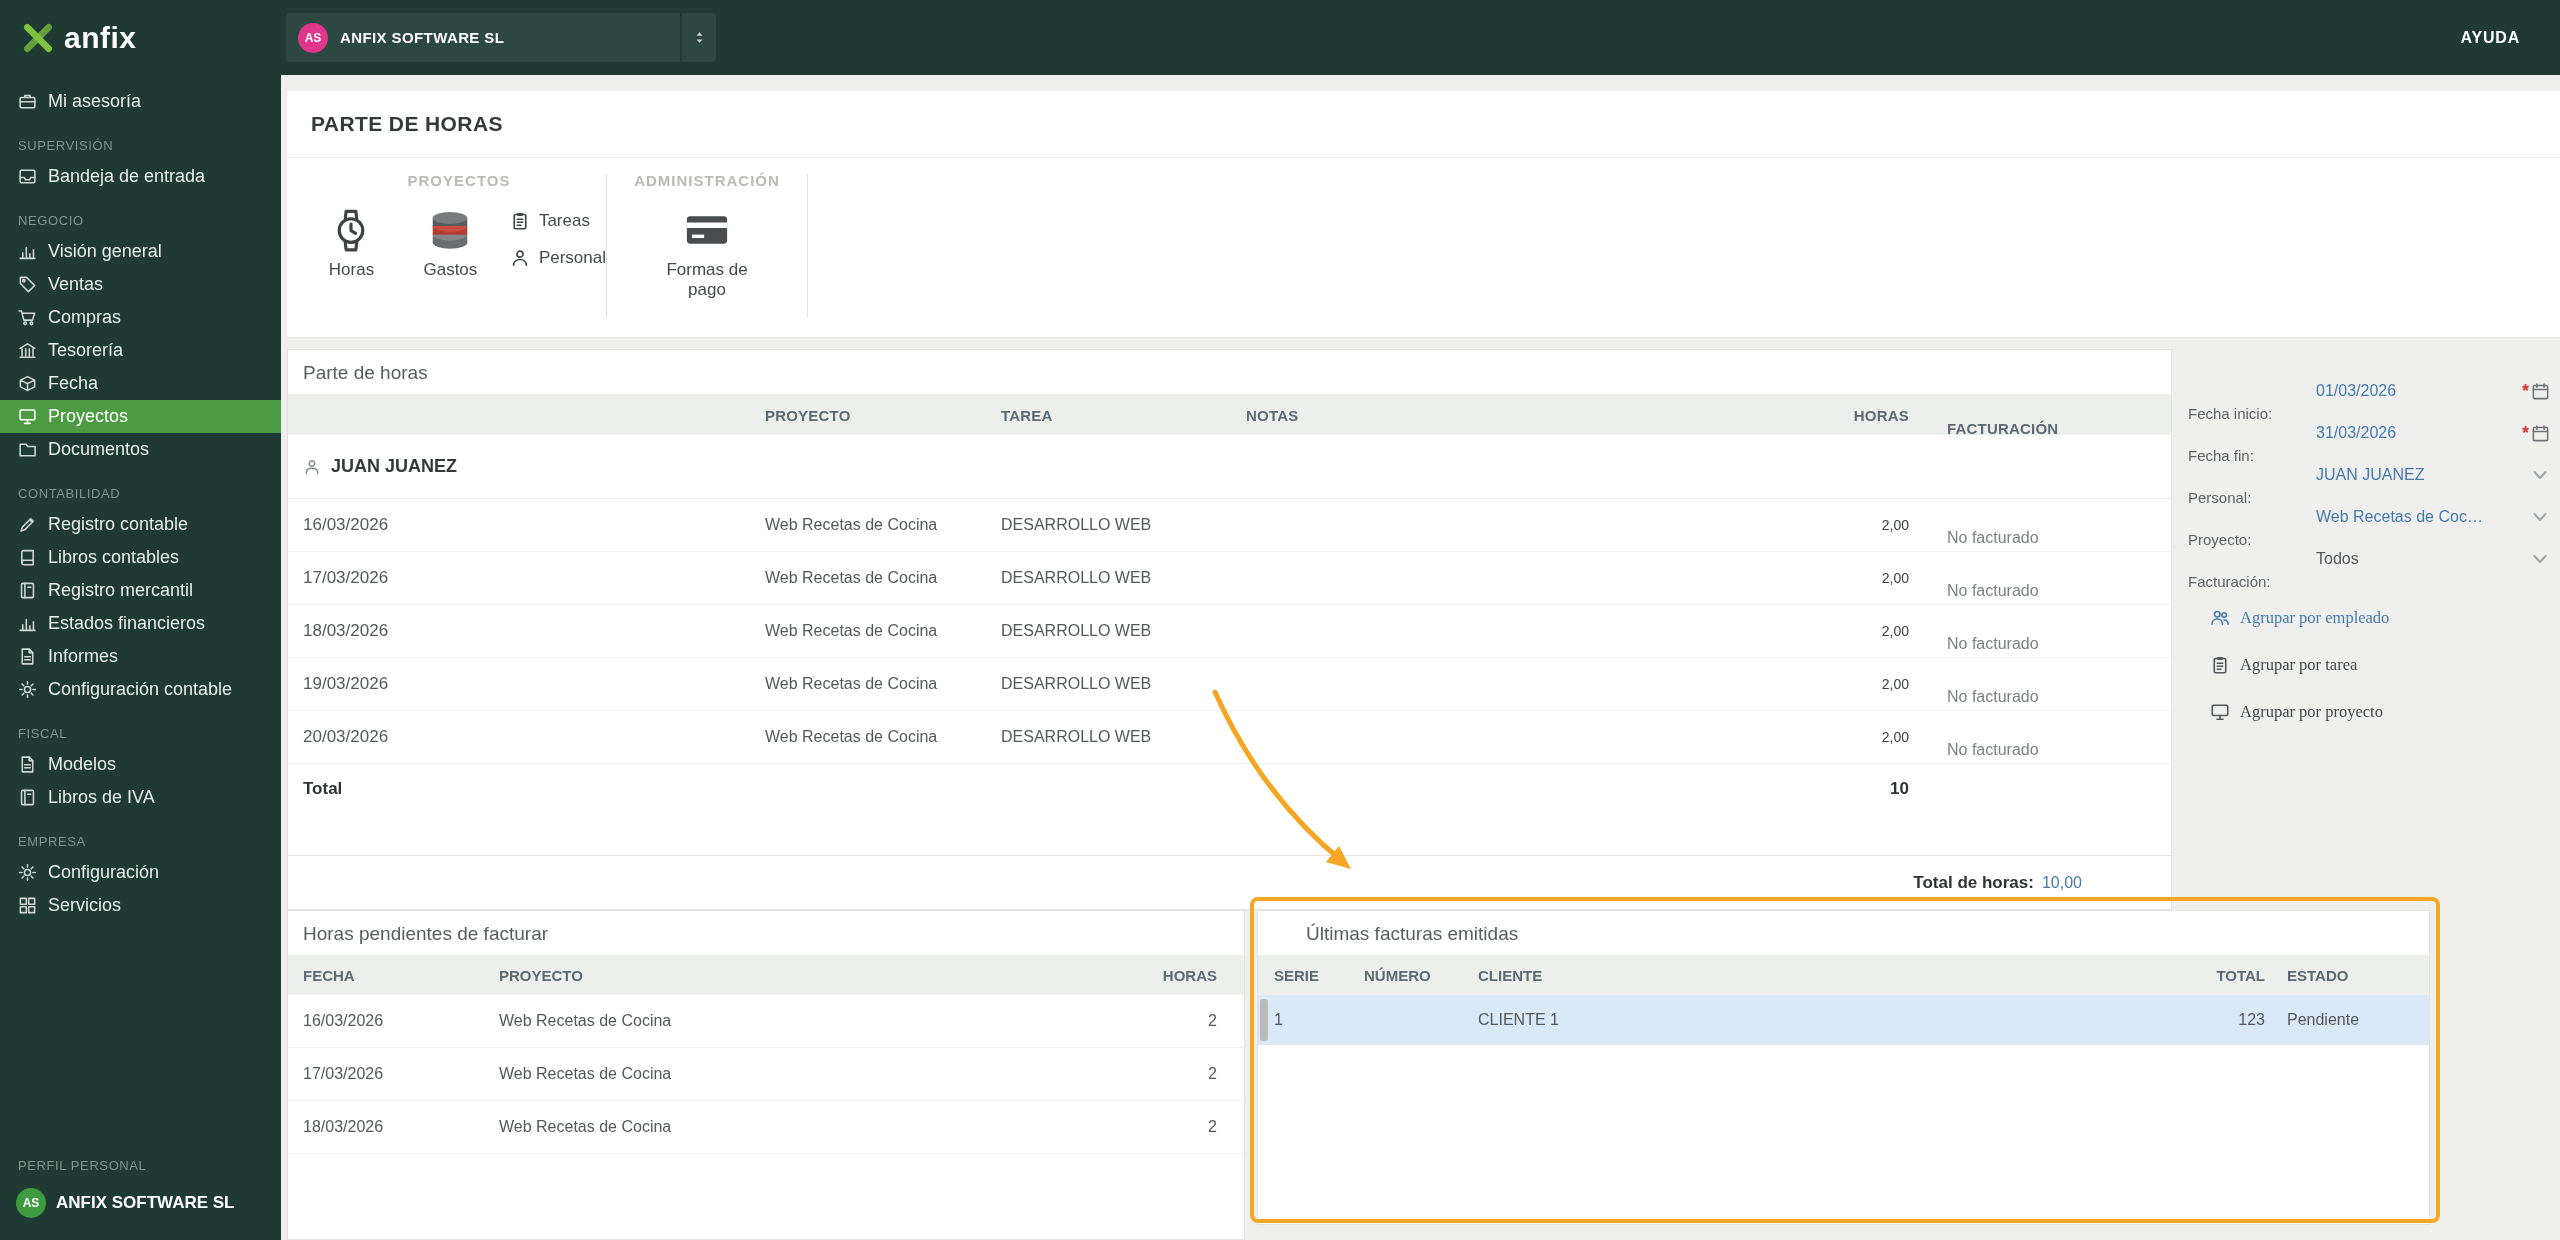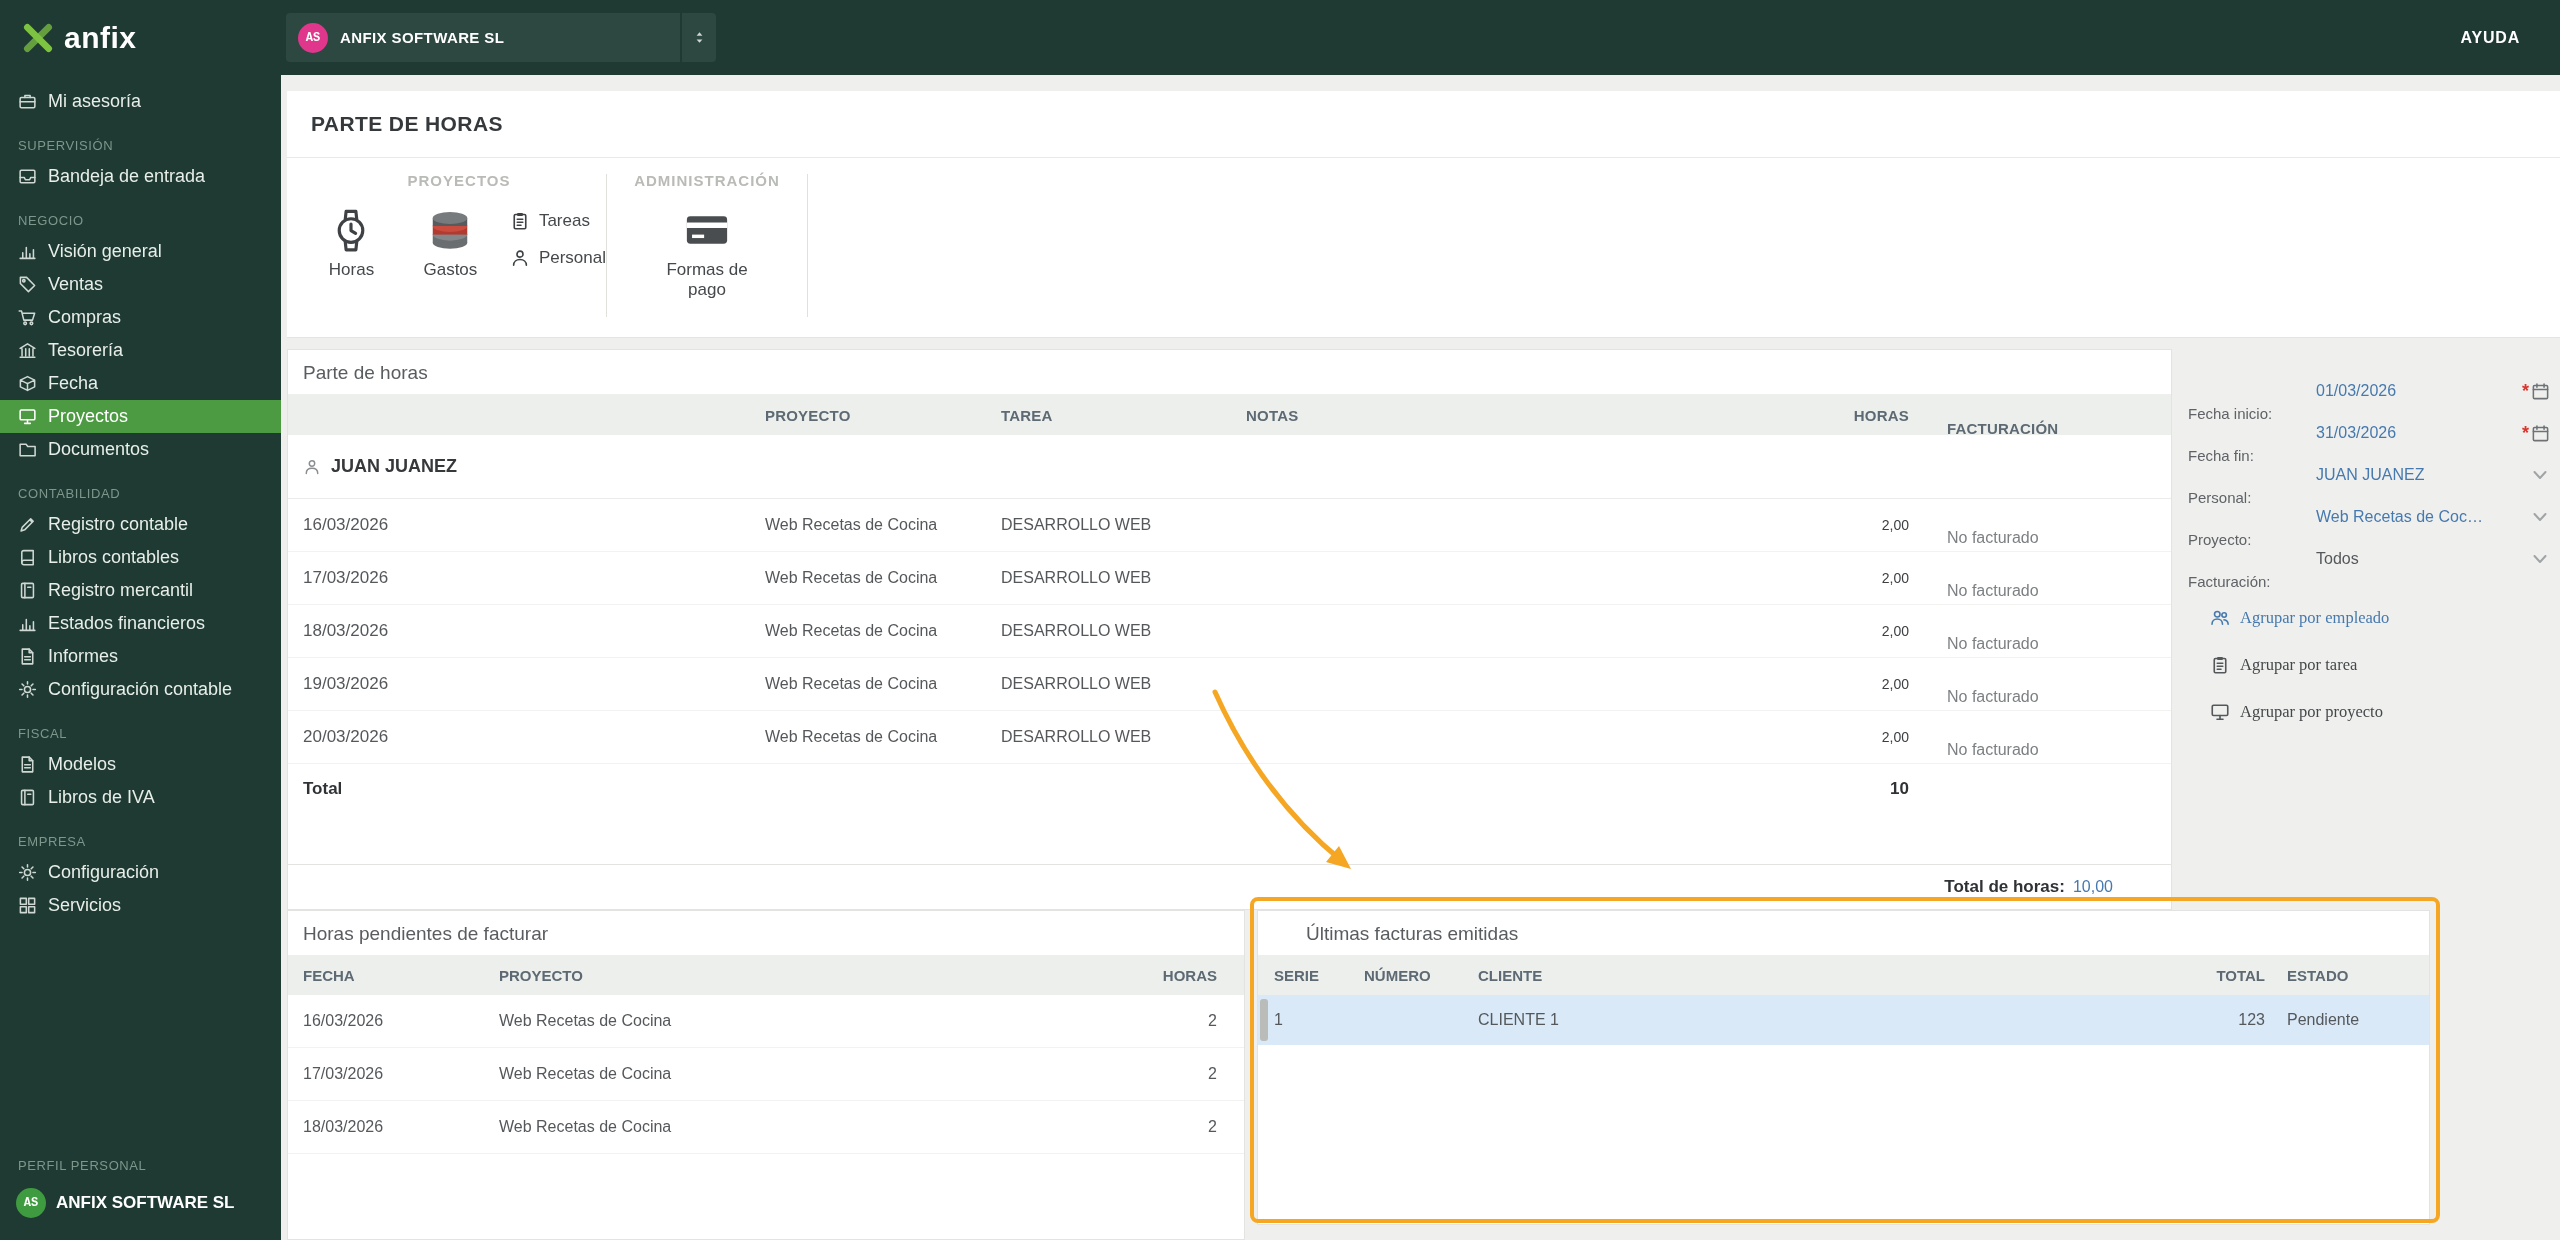--- a/index.html
+++ b/index.html
@@ -15,21 +15,21 @@
   
   .topbar { position:absolute; left:0; top:0; width:2560px; height:75px;
     background:var(--sidebar-dark,#1e3a33); display:flex; align-items:center; z-index:6; }
   .brand { width:281px; display:flex; align-items:center; padding-left:22px; gap:10px; flex:none; }
   .brand-mark { width:32px; height:32px; color:var(--brand-green,#7dc242); }
   .brand-text { color:#fff; font-size:30px; font-weight:bold; letter-spacing:.5px; }
   .company-wrap { display:flex; align-items:stretch; height:49px; margin-left:5px; }
   .company-selector { display:flex; align-items:center; gap:12px; background:#2c4840;
     border-radius:4px 0 0 4px; width:394px; padding:0 12px; cursor:pointer; }
   .avatar { width:30px; height:30px; border-radius:50%; display:inline-flex; align-items:center;
-    justify-content:center; color:#fff; font-size:12px; font-weight:bold; flex:none;font-family:Liberation Mono, monospace; }
+    justify-content:center; color:#fff; font-size:12px; font-weight:bold; flex:none; }
   .avatar.pink { background:var(--avatar-pink,#e0368c); }
   .avatar.green { background:var(--avatar-green,#3f9b3f); }
   .company-label { color:#fff; font-size:15px; font-weight:bold; letter-spacing:.4px; white-space:nowrap; }
   .company-stepper { width:36px; background:#2c4840; border-left:2px solid #1e3a33;
     border-radius:0 4px 4px 0; display:flex; align-items:center; justify-content:center;
     color:#cdd6d1; cursor:pointer; }
   .ic-updown { width:15px; height:15px; }
   .help { margin-left:auto; padding-right:40px; color:#fff; font-size:16px;
     font-weight:bold; letter-spacing:.8px; cursor:pointer;text-align:right; }
 
@@ -84,22 +84,22 @@
   .c.fact { padding-left:16px;margin-top:26px; }
   .group-row { height:64px; display:flex; align-items:center; gap:10px; padding-left:15px;
     border-bottom:1px solid #ebecea; }
   .grp-icon { width:18px; height:18px; color:#8a8d90; }
   .grp-name { font-size:18px; font-weight:bold; color:#36393c; }
   .ts-grid.row { height:53px; font-size:16px; color:#55585b; border-bottom:1px solid #f2f3f1; cursor:pointer; }
   .ts-grid.row .c.date { font-size:17px; }
   .ts-grid.row .c.num { font-size:14px; color:#3d4043; }
   .c.billing { color:#7d8083; }
   .ts-grid.total { height:50px; font-size:17px; font-weight:bold; color:#303335; }
-  .ts-footer { margin-top:auto; border-top:1px solid #e3e4e1; height:45px; display:flex;
-    align-items:center; justify-content:flex-end; padding-right:58px; gap:8px;text-align:right; }
+  .ts-footer { margin-top:auto; border-top:1px solid #e3e4e1; height:54px; display:flex;
+    align-items:center; justify-content:flex-end; padding-right:89px; gap:8px;text-align:right; }
   .gt-label { font-size:17px; font-weight:bold; color:#303335; }
   .gt-value { font-size:16px; color:var(--accent-blue,#4679ae); cursor:pointer; }
 
   
   .filters { position:absolute; left:1907px; top:295px; width:372px; }
   .filter-row { height:42px; display:flex; align-items:center; cursor:pointer; padding-right:10px; }
   .f-label { width:128px; font-size:15px; color:#5f6266; flex:none;margin-top:44px; }
   .f-value { font-size:16px; color:var(--accent-blue,#4679ae); white-space:nowrap;
     overflow:hidden; text-overflow:ellipsis; max-width:168px; }
   .filter-row[data-muted="true"] .f-value { color:#55585b; }

